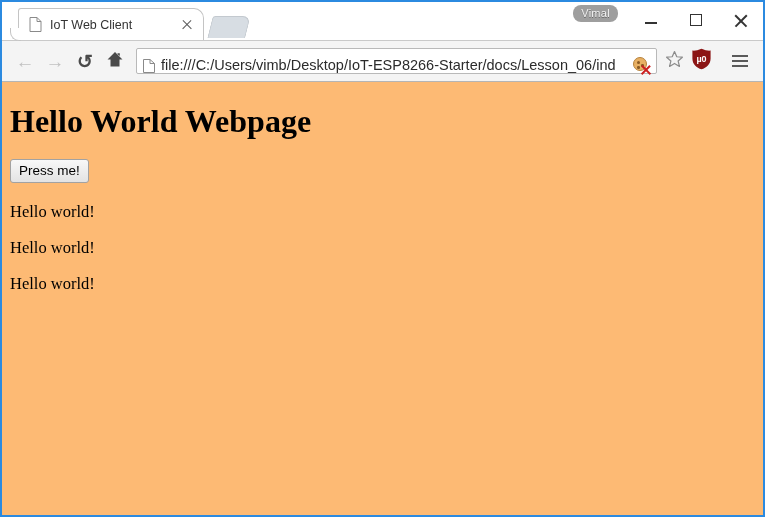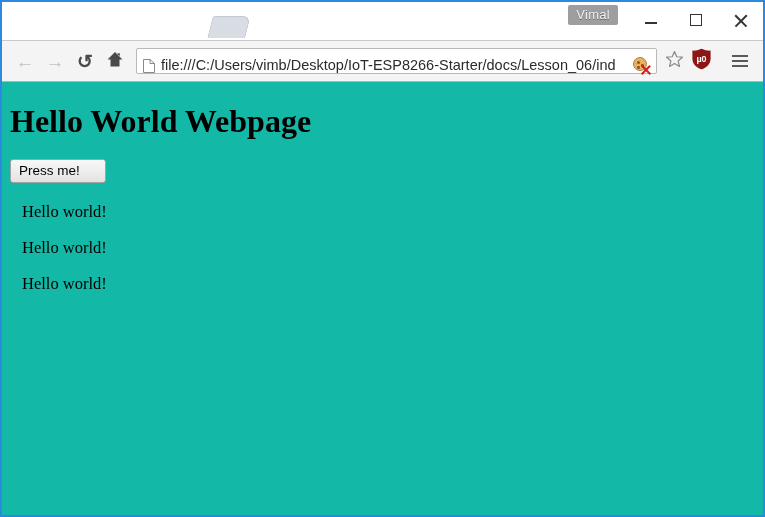--- a/index.html
+++ b/index.html
@@ -107,23 +107,23 @@
     transform: skewX(-14deg);
   }
 
   
   .profile-badge {
     position: absolute;
     right: 145px;
     top: 3px;
     background: #9e9e9e;
     color: #f0f0f0;
-    font-size: 13px;
+    font-size: 11px;
     padding: 2px 8px 3px 8px;
-    border-radius: 2px;
+    border-radius: 8px;
     letter-spacing: .3px;
     text-shadow: 0 1px 0 rgba(0,0,0,.35);
     text-align: center;
   }
   .wincontrols {
     position: absolute;
     right: 0;
     top: 0;
     height: 36px;
     display: flex;
@@ -290,59 +290,69 @@
   .menu-btn span {
     width: 16px;
     height: 2px;
     background: #5a5a5a;
     display: block;
   }
 
   
   .content {
     flex: 1;
-    background: #14b8a6;
+    background: #fdba74;
     padding: 8px 8px 8px 8px;
     overflow: hidden;
   }
   .page-heading {
     font-family: "Liberation Serif", serif;
     font-size: 32px;
     font-weight: bold;
     color: #000000;
     margin: 14px 0 20px 0;
     line-height: 1.1;
   }
   .press-btn {
     font-family: "Liberation Sans", sans-serif;
     font-size: 13.5px;
     color: #000000;
-    padding: 3px 25px 4px 8px;
+    padding: 3px 8px 4px 8px;
     background: linear-gradient(#f8f8f8, #e3e3e3);
     border: 1px solid #a2a2a2;
     border-radius: 3px;
     cursor: pointer;
     display: inline-block;
   }
   .hello-line {
     font-family: "Liberation Serif", serif;
     font-size: 16.5px;
     color: #000000;
-    margin: 17px 0 0 12px;
+    margin: 17px 0 0 0;
     line-height: 1.15;
   }
   .hello-line:first-of-type { margin-top: 20px; }
 </style>
 </head>
 <body>
 
 <div class="window">
 
   <div class="titlebar">
 
+    <div class="tab">
+      <span class="tab-favicon">
+        <svg width="13" height="15" viewBox="0 0 13 15">
+          <path d="M1,0.5 H8 L12,4.5 V14.5 H1 Z" fill="#ffffff" stroke="#8a8a8a" stroke-width="1"></path>
+          <path d="M8,0.5 V4.5 H12" fill="none" stroke="#8a8a8a" stroke-width="1"></path>
+        </svg>
+      </span>
+      <span class="tab-title">IoT Web Client</span>
+      <span class="tab-close"></span>
+    </div>
 
     <div class="newtab"></div>
 
     <div class="profile-badge">Vimal</div>
 
     <div class="wincontrols">
       <div class="winbtn">
         <span class="min-glyph"></span>
       </div>
       <div class="winbtn">

